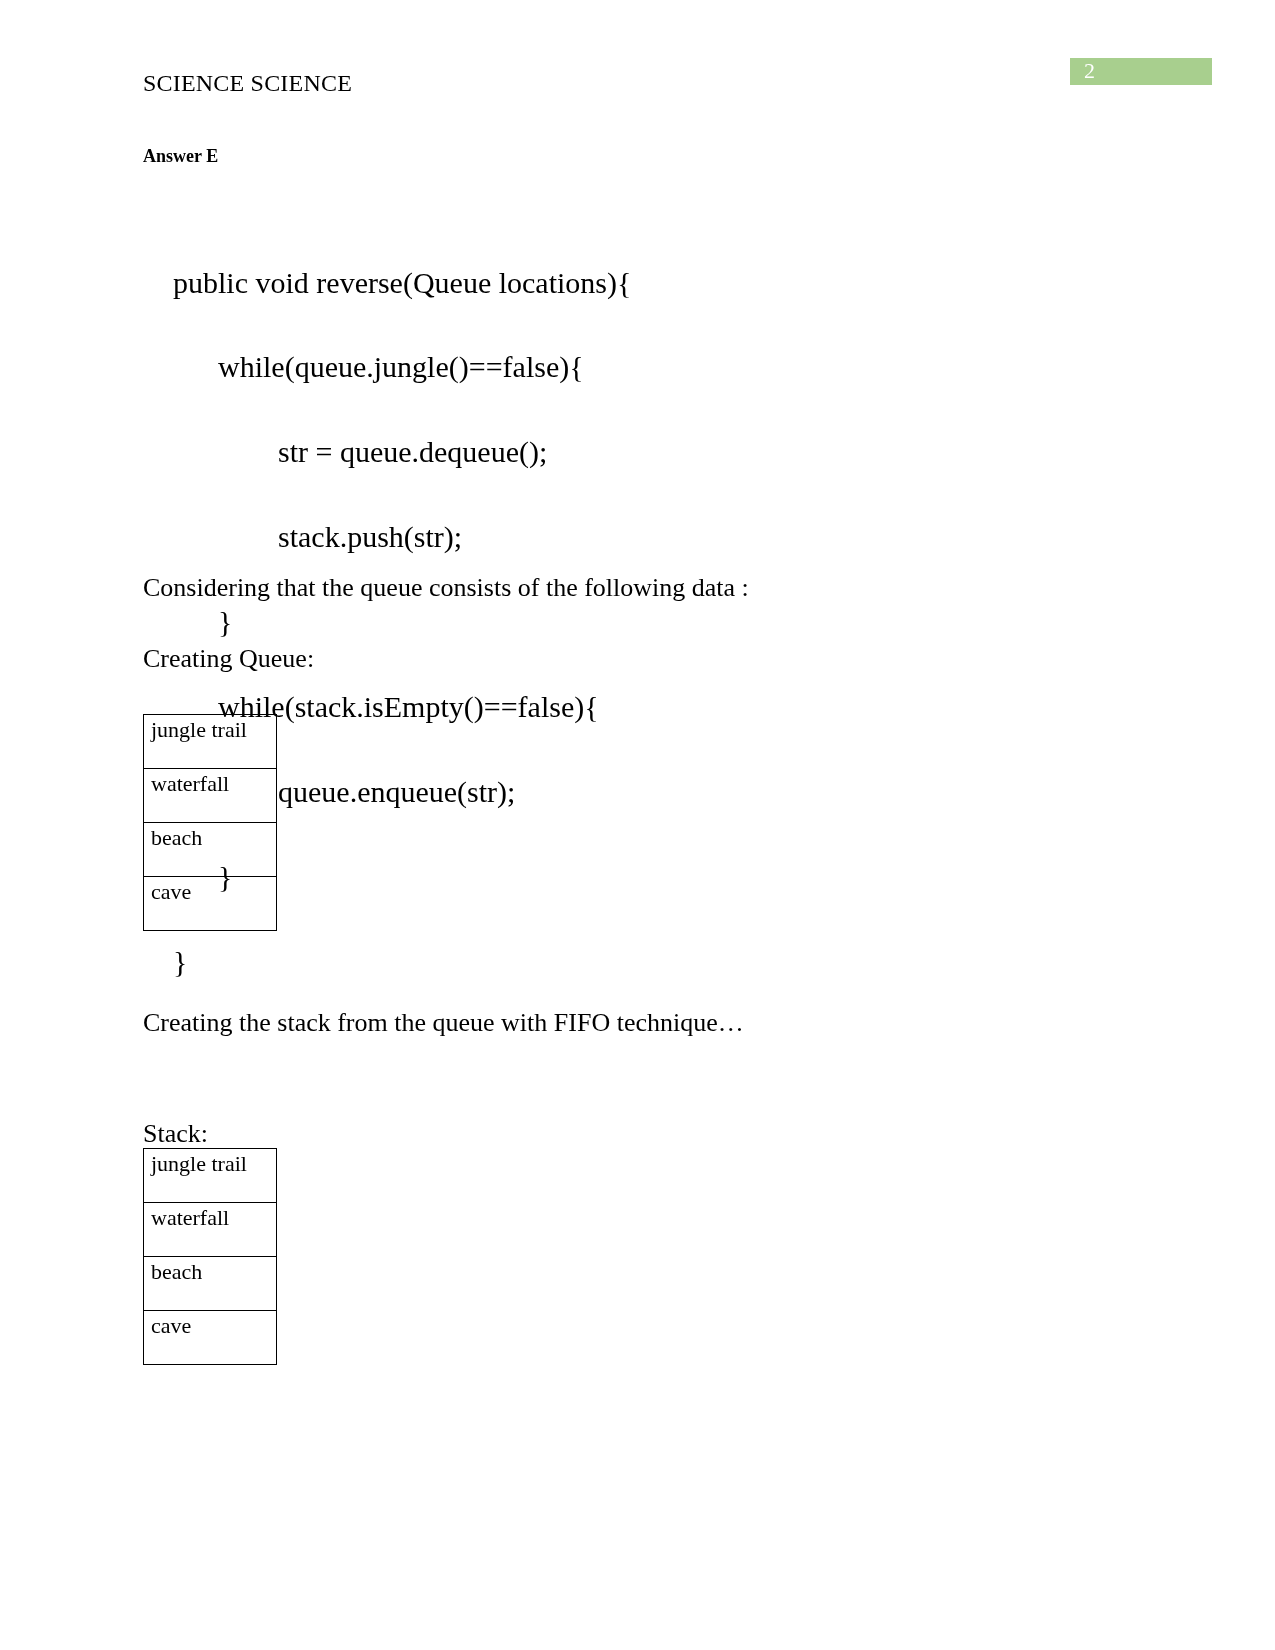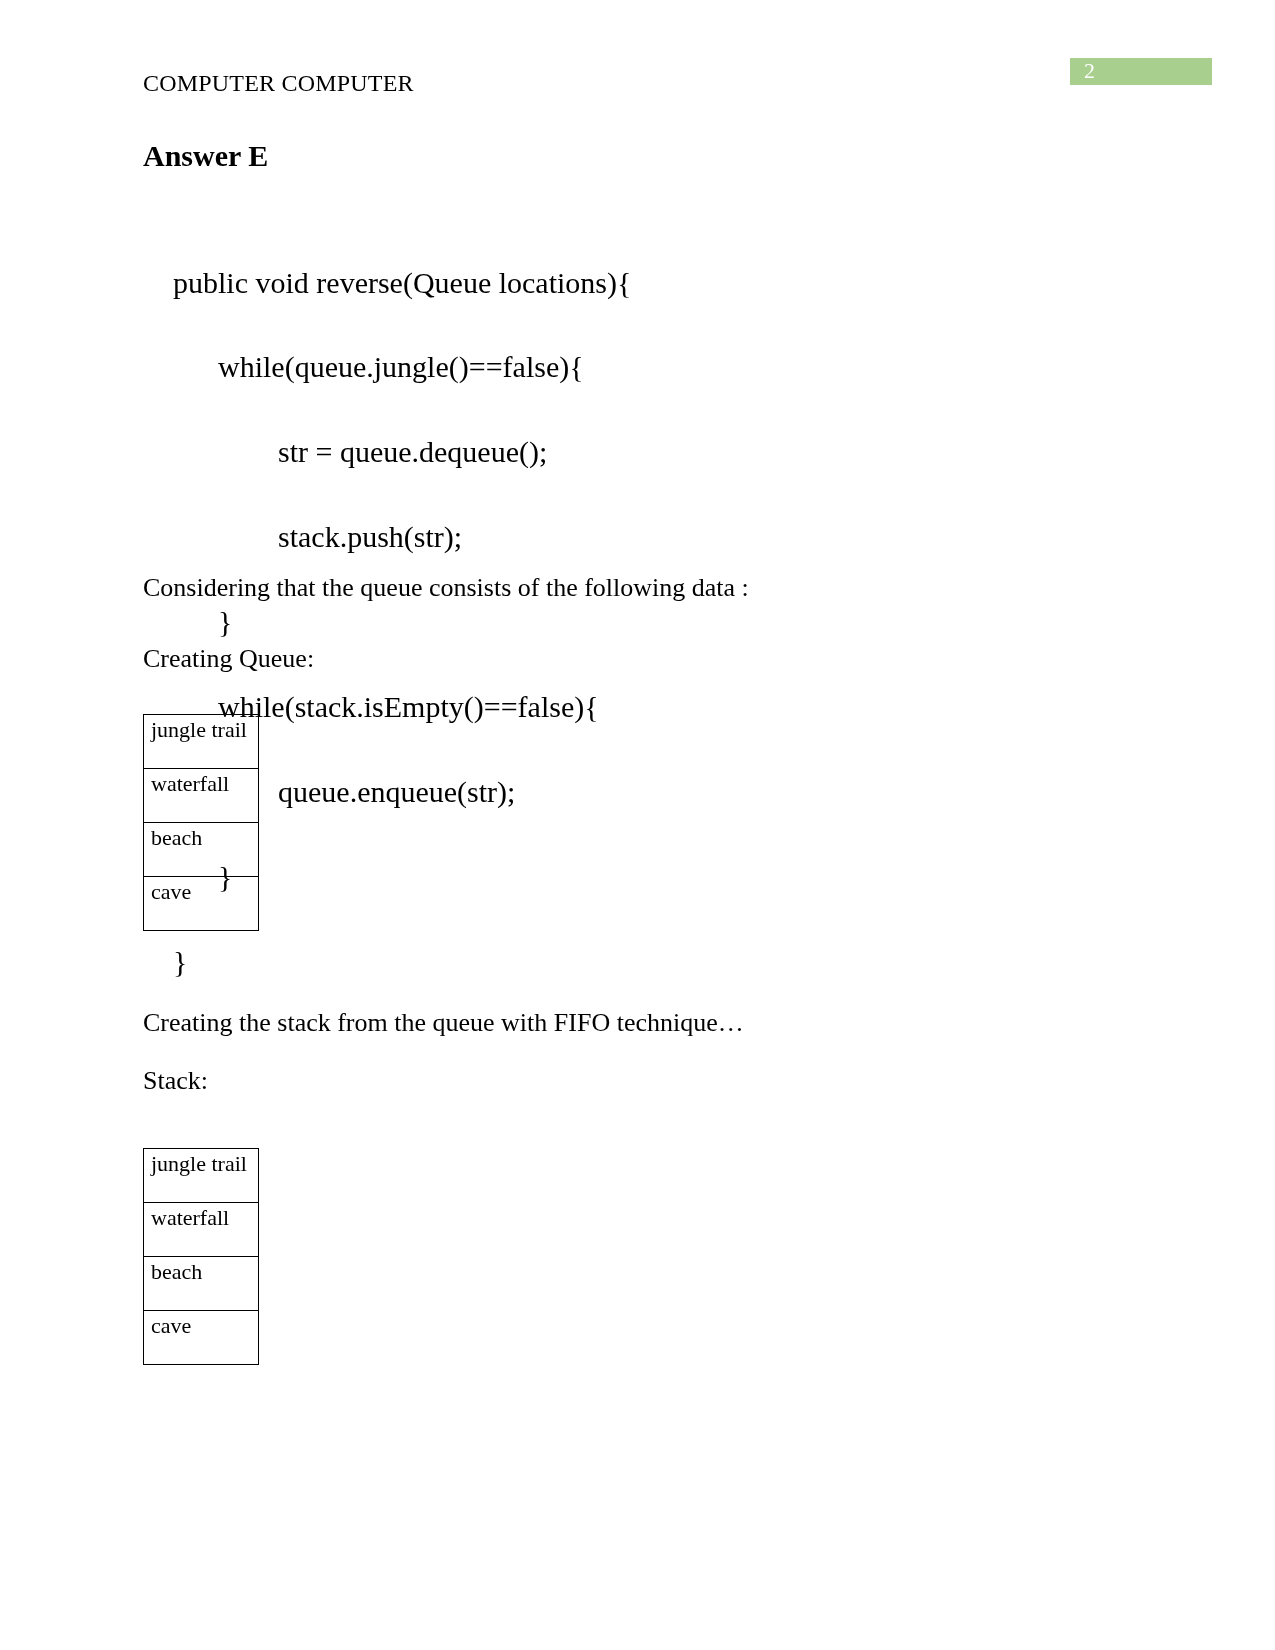--- a/index.html
+++ b/index.html
@@ -50,21 +50,21 @@
     line-height: 30px;
     letter-spacing: 0.2px;
     white-space: nowrap;
   }
 
   
   .answer-heading {
     position: absolute;
     left: 143px;
     top: 142px;
-    font-size: 30px;
+    font-size: 18px;
     line-height: 28px;
     font-weight: bold;
     white-space: nowrap;
   }
 
   
   .code-block {
     position: absolute;
     left: 143px;
     top: 212px;
@@ -82,27 +82,27 @@
   .para {
     position: absolute;
     left: 143px;
     font-size: 26px;
     line-height: 28px;
     white-space: nowrap;
   }
   .para-considering { top: 574px; }
   .para-original    { top: 645px; }
   .para-creating    { top: 1009px; }
-  .para-stack       { top: 1067px; text-align: center; }
+  .para-stack       { top: 1120px; text-align: center; }
 
   
   .data-table {
     position: absolute;
     left: 143px;
-    width: 116px;
+    width: 134px;
     border-collapse: collapse;
     table-layout: fixed;
   }
   .table-queue { top: 714px; }
   .table-stack { top: 1148px; }
 
   .data-table td {
     border: 1px solid #000000;
     height: 54px;
     padding: 1px 0 0 7px;
@@ -116,21 +116,21 @@
 </style>
 </head>
 <body>
 
 <div class="page">
 
   <div class="page-badge">
     <span class="page-badge-number">2</span>
   </div>
 
-  <div class="doc-header">COMPUTER COMPUTER</div>
+  <div class="doc-header">SCIENCE SCIENCE</div>
 
   <div class="answer-heading">Answer E</div>
 
   <div class="code-block">
     <span class="code-line">    public void reverse(Queue locations){</span>
     <span class="code-line">          while(queue.jungle()==false){</span>
     <span class="code-line">                  str = queue.dequeue();</span>
     <span class="code-line">                  stack.push(str);</span>
     <span class="code-line">          }</span>
     <span class="code-line">          while(stack.isEmpty()==false){</span>

